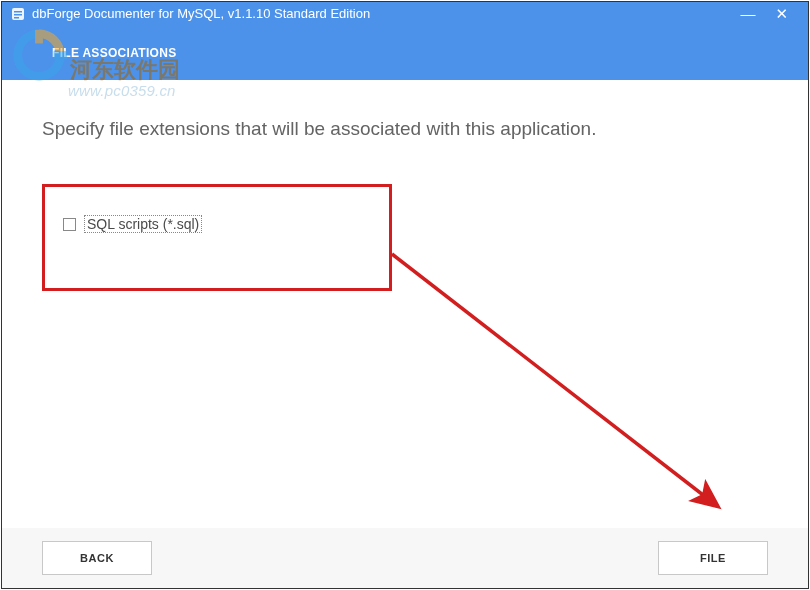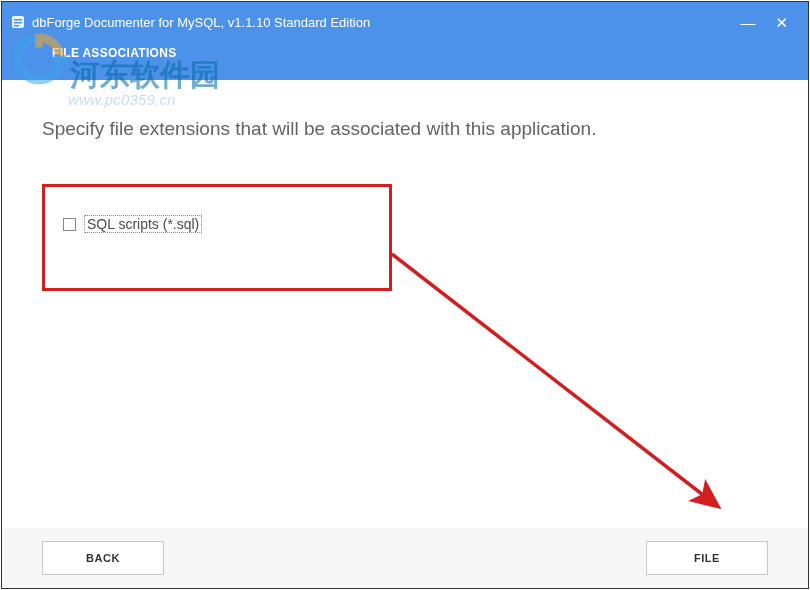--- a/index.html
+++ b/index.html
@@ -24,23 +24,23 @@
     }
     .header {
       background: #4c92eb;
       height: 78px;
       color: #fff;
       position: relative;
       padding: 0;
     }
     .titlebar {
       display: flex;
-      align-items: flex-end;
+      align-items: flex-start;
       height: 28px;
-      padding: 12px 8px 0 8px;
+      padding: 4px 8px 0 8px;
     }
     .app-icon {
       width: 16px;
       height: 16px;
       margin-right: 6px;
       display: flex;
       align-items: center;
       justify-content: center;
     }
     .app-icon svg {
@@ -130,21 +130,21 @@
       padding: 0 40px;
     }
     .btn {
       border: 1px solid #c8c8c8;
       background: #fff;
       color: #333;
       font-size: 11px;
       font-weight: bold;
       letter-spacing: 0.5px;
       padding: 10px 0;
-      width: 122px;
+      width: 110px;
       text-align: center;
       cursor: pointer;
     }
     
     .arrow-svg {
       position: absolute;
       top: 0;
       left: 0;
       pointer-events: none;
     }
@@ -157,22 +157,22 @@
       opacity: 0.55;
       display: flex;
       align-items: center;
     }
     .wm-logo {
       width: 58px;
       height: 58px;
     }
     .wm-text {
       font-family: "Microsoft YaHei", sans-serif;
-      font-size: 30px;
-      color: #0369a1;
+      font-size: 22px;
+      color: #a16207;
       font-weight: bold;
       margin-left: 2px;
       line-height: 1.1;
       margin-top: 48px;
     }
     .wm-url {
       font-size: 15px;
       color: #9ac3dc;
       display: block;
       letter-spacing: 0.2px;

